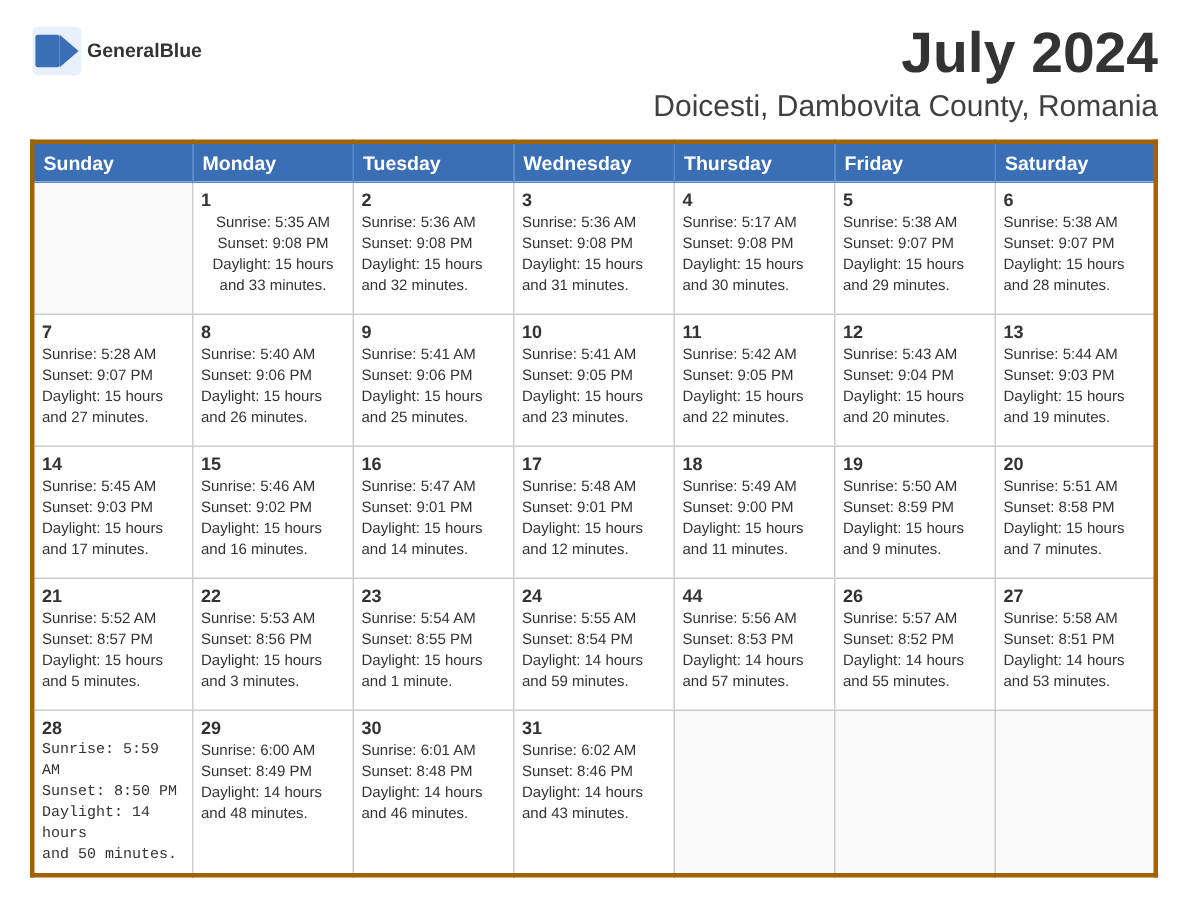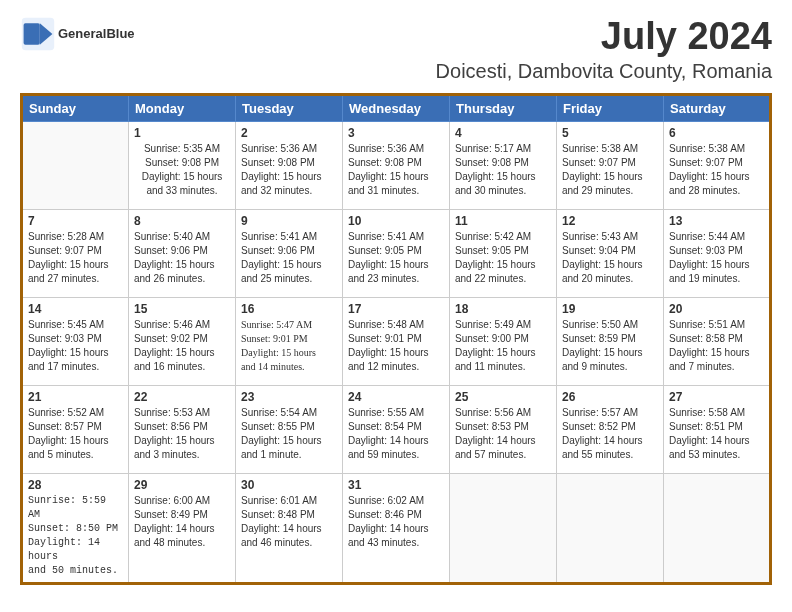--- a/index.html
+++ b/index.html
@@ -236,21 +236,21 @@
           </td>
           <td>
             <div class="day-num">15</div>
             <div class="day-info" style="white-space: pre-line;">Sunrise: 5:46 AM
 Sunset: 9:02 PM
 Daylight: 15 hours
 and 16 minutes.</div>
           </td>
           <td>
             <div class="day-num">16</div>
-            <div class="day-info" style="white-space: pre-line; font-family: Liberation Serif, serif;">Sunrise: 5:47 AM
+            <div class="day-info" style="white-space: pre-line;">Sunrise: 5:47 AM
 Sunset: 9:01 PM
 Daylight: 15 hours
 and 14 minutes.</div>
           </td>
           <td>
             <div class="day-num">17</div>
             <div class="day-info" style="white-space: pre-line;">Sunrise: 5:48 AM
 Sunset: 9:01 PM
 Daylight: 15 hours
 and 12 minutes.</div>
@@ -300,21 +300,21 @@
 and 1 minute.</div>
           </td>
           <td>
             <div class="day-num">24</div>
             <div class="day-info" style="white-space: pre-line;">Sunrise: 5:55 AM
 Sunset: 8:54 PM
 Daylight: 14 hours
 and 59 minutes.</div>
           </td>
           <td>
-            <div class="day-num">25</div>
+            <div class="day-num">44</div>
             <div class="day-info" style="white-space: pre-line;">Sunrise: 5:56 AM
 Sunset: 8:53 PM
 Daylight: 14 hours
 and 57 minutes.</div>
           </td>
           <td>
             <div class="day-num">26</div>
             <div class="day-info" style="white-space: pre-line;">Sunrise: 5:57 AM
 Sunset: 8:52 PM
 Daylight: 14 hours

